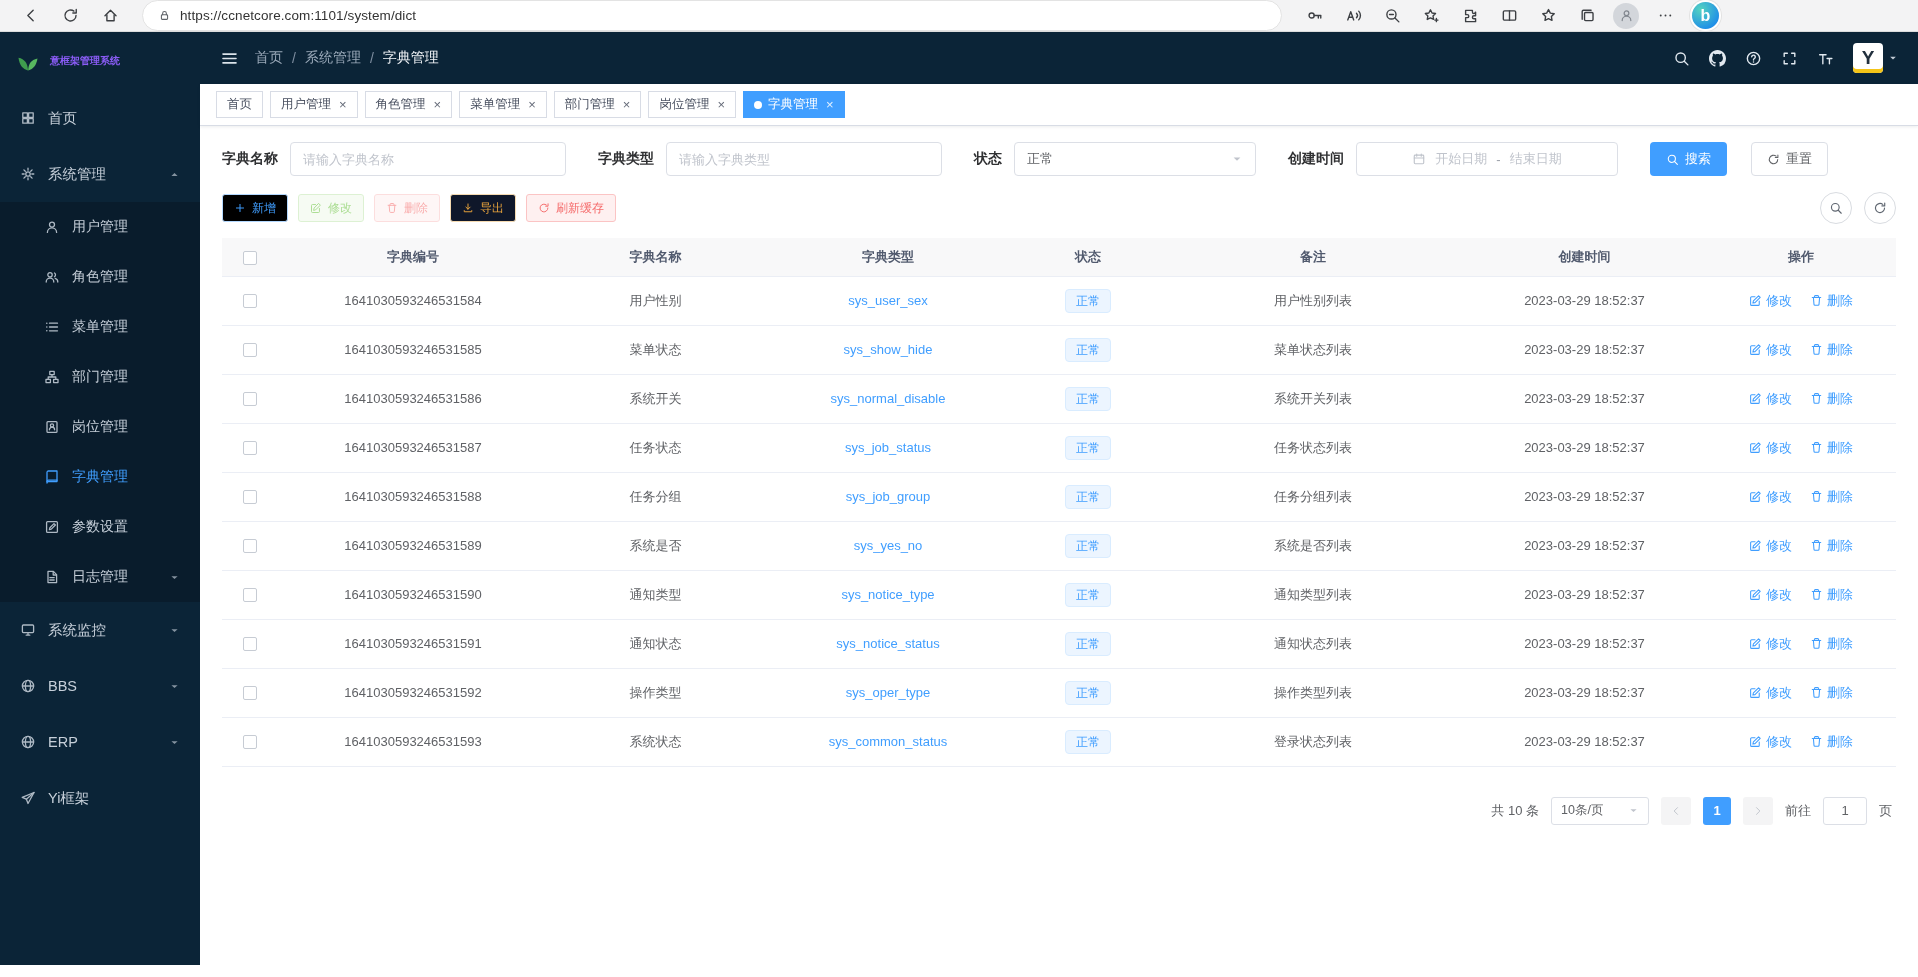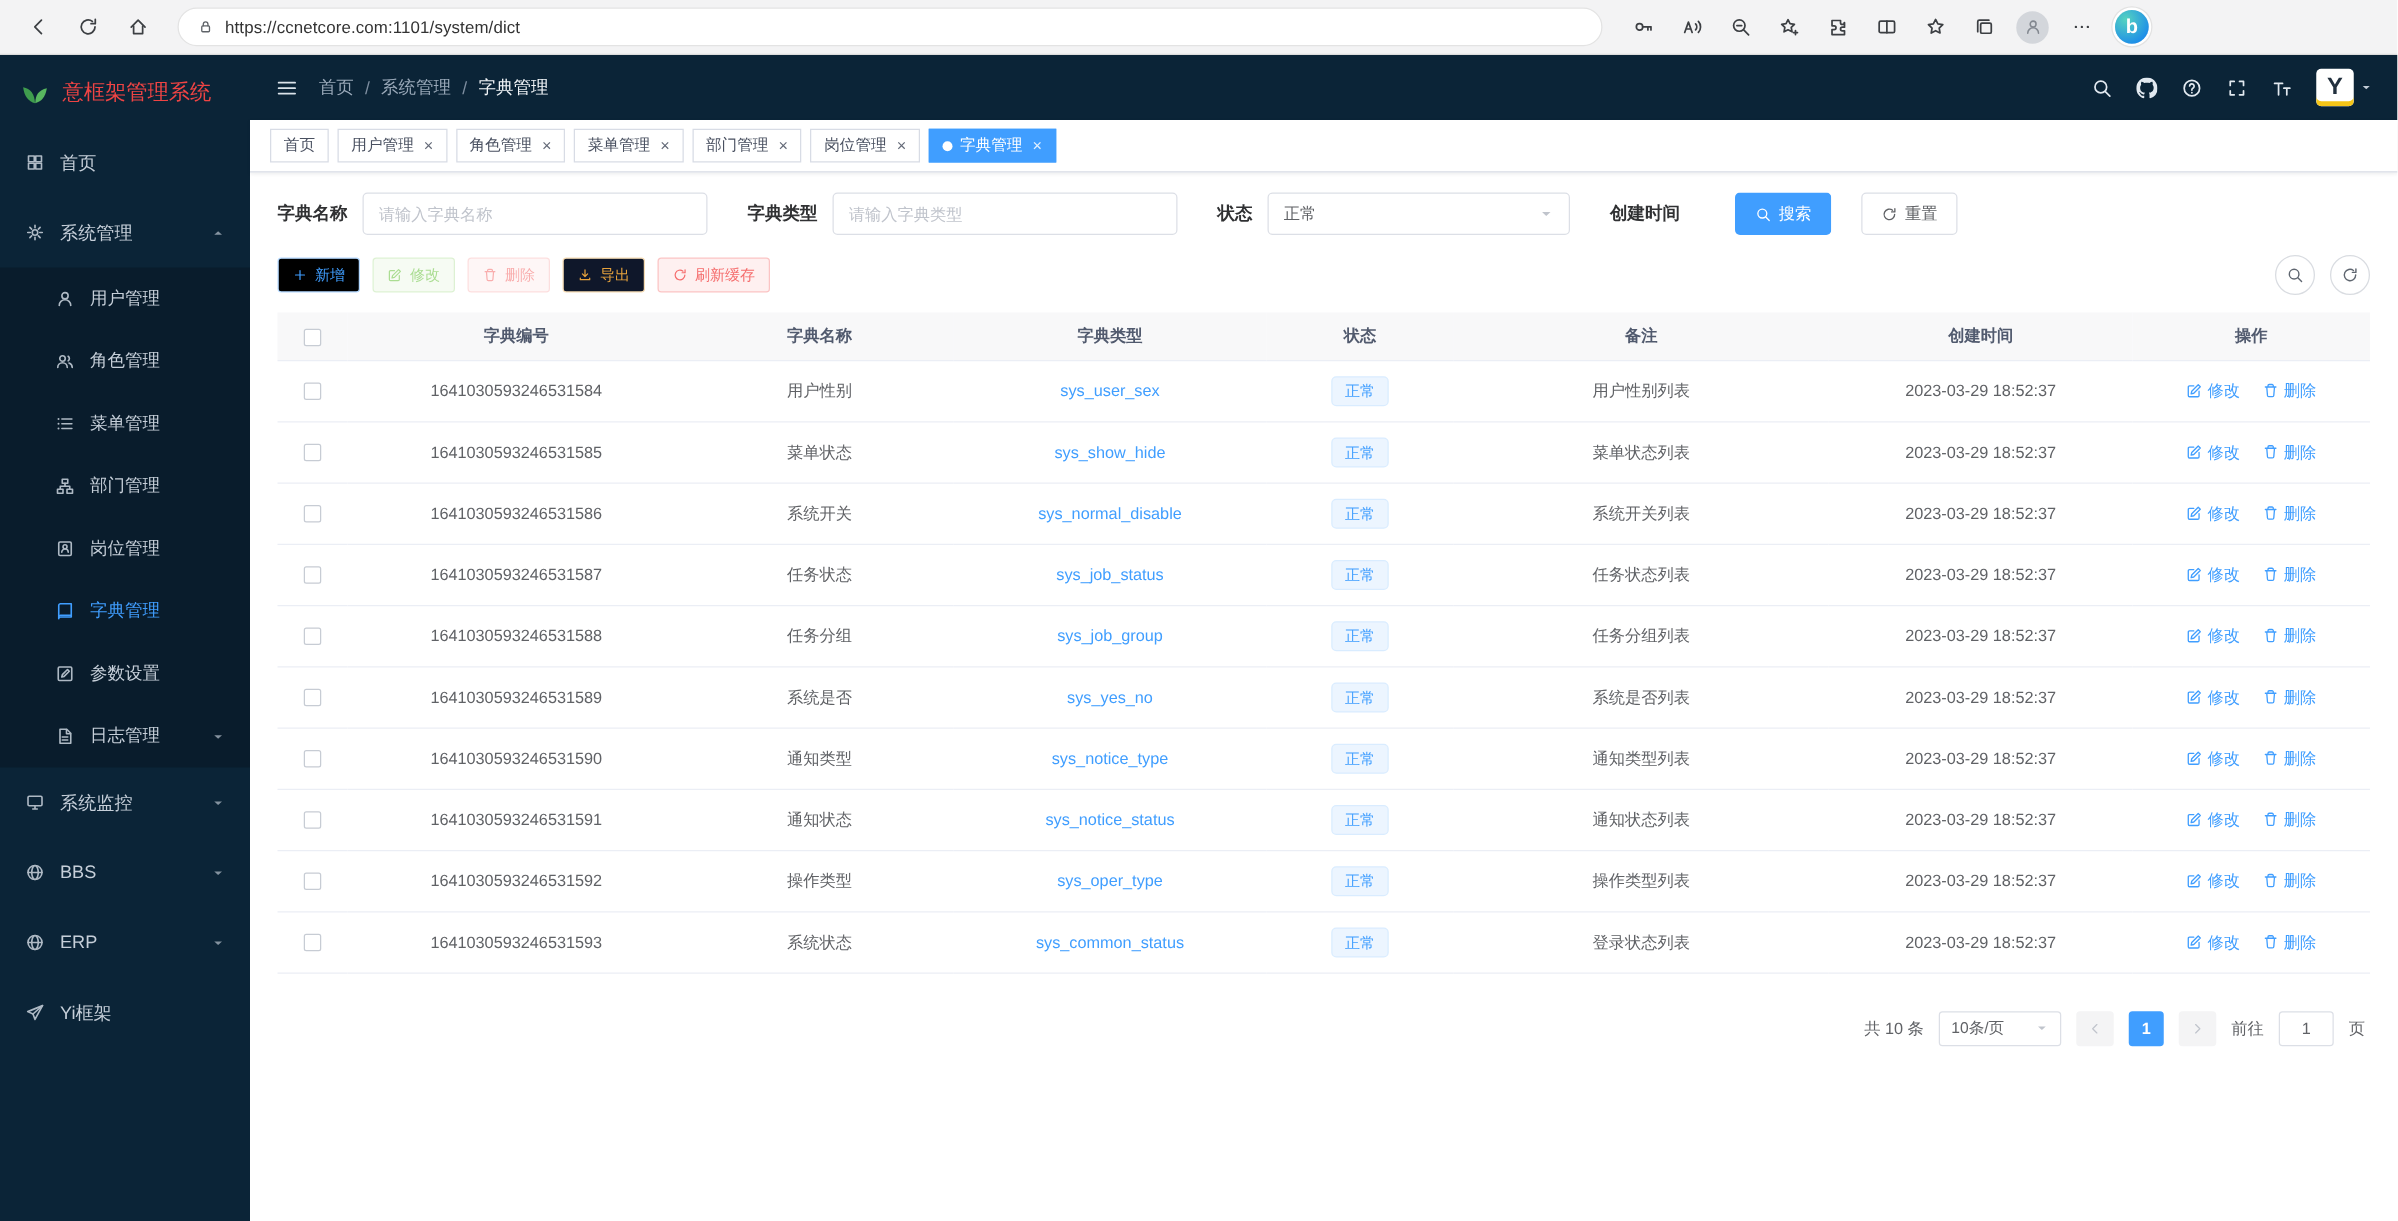--- a/index.html
+++ b/index.html
@@ -1,39 +1,39 @@
 <!DOCTYPE html>
 <html><head>
 <meta charset="utf-8">
 <style>
   *{margin:0;padding:0;box-sizing:border-box}
   html,body{width:1918px;height:977px;overflow:hidden}
   body{font-family:"Liberation Sans","DejaVu Sans",sans-serif;font-size:13px;color:#303133;background:#fff}
   svg{display:block}
 
   
-  .browser-bar{height:44px;background:#f3f3f4;border-bottom:1px solid #dcdcdc;display:flex;align-items:center;padding:0 12px}
+  .browser-bar{height:32px;background:#f3f3f4;border-bottom:1px solid #dcdcdc;display:flex;align-items:center;padding:0 12px}
   .b-left{display:flex;align-items:center;gap:4px}
   .bicon{width:36px;height:32px;border-radius:6px;display:flex;align-items:center;justify-content:center;color:#3c3f43;cursor:pointer}
   .bicon svg{width:17px;height:17px}
   .address-bar{width:1140px;height:31px;margin:0 10px 0 14px;background:#fff;border:1px solid #e3e3e3;border-radius:16px;display:flex;align-items:center;padding:0 15px;gap:9px;cursor:text}
   .addr-lock{color:#5f6368}
   .addr-lock svg{width:13px;height:13px}
   .url{font-size:13.5px;color:#333;letter-spacing:.1px}
   .b-right{display:flex;align-items:center;gap:3px;margin-left:4px}
   .avatar-circle{width:26px;height:26px;border-radius:50%;background:#d3d6db;color:#82878f;display:flex;align-items:center;justify-content:center;margin:0 5px;cursor:pointer}
   .avatar-circle svg{width:15px;height:15px}
   .bing-badge{width:27px;height:27px;border-radius:50%;background:radial-gradient(circle at 32% 28%,#55d3c0,#1f8fe8 75%);color:#fff;font-weight:bold;font-size:16px;display:flex;align-items:center;justify-content:center;margin-left:6px;box-shadow:0 0 0 2px #fff,0 0 0 3px #e2e2e2;cursor:pointer}
 
   
   .app{display:flex;height:933px}
   .sidebar{width:200px;background:#0b2437;flex-shrink:0;display:flex;flex-direction:column;overflow:hidden}
   .logo-row{height:58px;display:flex;align-items:center;gap:10px;padding:0 16px;flex-shrink:0}
   .logo-row svg{width:24px;height:24px}
-  .logo-title{color:#ef4444;font-size:17px;font-weight:400;white-space:nowrap}
+  .logo-title{color:#8b5cf6;font-size:10px;font-weight:700;white-space:nowrap}
   .menu{flex:1}
   .menu-item{height:56px;display:flex;align-items:center;gap:12px;padding:0 20px;color:#c6cfd9;font-size:14.5px;cursor:pointer;white-space:nowrap}
   .menu-item .icn{color:#aeb9c4}
   .icn svg{width:16px;height:16px}
   .mi-label{flex:0 1 auto}
   .menu-item .arrow{margin-left:auto;opacity:.75}
   .arrow svg{width:11px;height:11px}
   .submenu{background:#091c2c}
   .submenu .menu-item{height:50px;padding-left:44px;font-size:14px}
   .menu-item.active{color:#409eff}
@@ -502,20 +502,31 @@
             <span>正常</span>
             <span class="sel-caret">
                 <svg viewBox="0 0 16 16" fill="currentColor" stroke="none">
                   <path d="M3.5 6l4.5 4.3L12.5 6z"></path>
                 </svg>
               </span>
           </div>
         </div>
         <div class="f-group">
           <span class="f-label">创建时间</span>
+          <div class="f-input f-date">
+            <span class="cal">
+                <svg viewBox="0 0 16 16" fill="none" stroke="currentColor" stroke-width="1.3" stroke-linecap="round" stroke-linejoin="round">
+                  <rect x="2.6" y="3.6" width="10.8" height="9.8" rx="1"></rect>
+                  <path d="M2.6 6.8h10.8M5.4 2.4v2.4M10.6 2.4v2.4"></path>
+                </svg>
+              </span>
+            <span>开始日期</span>
+            <span class="date-sep">-</span>
+            <span>结束日期</span>
+          </div>
         </div>
         <button class="btn btn-primary">
           <span>
               <svg viewBox="0 0 16 16" fill="none" stroke="currentColor" stroke-width="1.3" stroke-linecap="round" stroke-linejoin="round">
                 <circle cx="7.2" cy="7.2" r="4.4"></circle>
                 <path d="M10.6 10.6L14 14"></path>
               </svg>
             </span>
           <span>搜索</span>
         </button>

